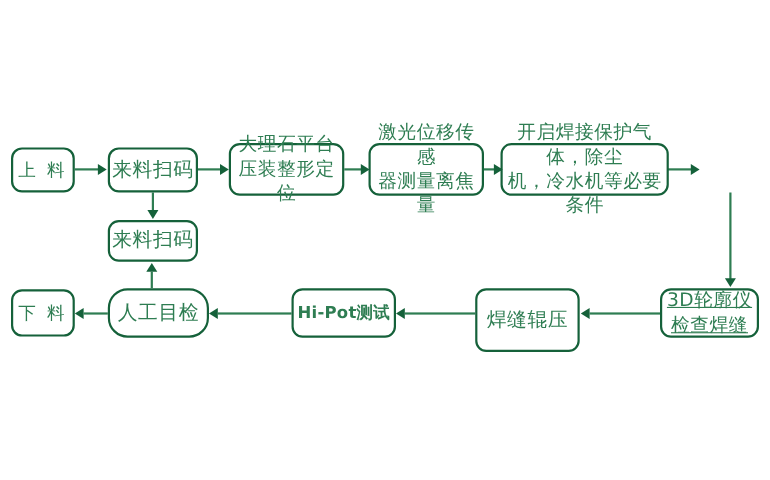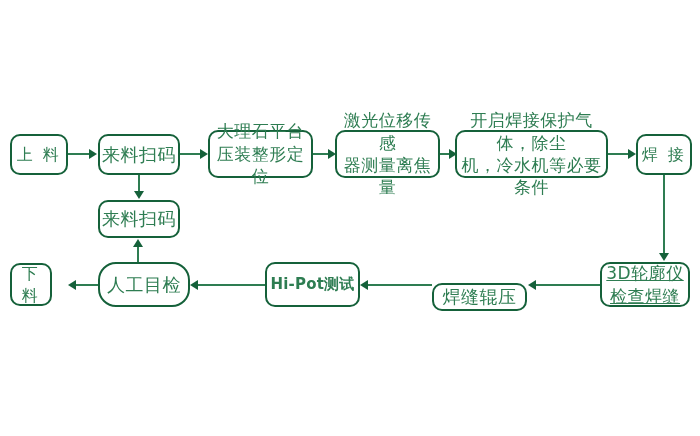--- a/index.html
+++ b/index.html
@@ -97,49 +97,48 @@
 
   <div class="hline" style="left:440px; top:153px; width:17px;"></div>
   <div class="arrow right" style="left:449px; top:149px;"></div>
 
   <div class="node md" style="left:455px; top:130px; width:153px; height:48px;">开启焊接保护气体，除尘
 机，冷水机等必要条件</div>
 
   <div class="hline" style="left:603px; top:153px; width:30px;"></div>
   <div class="arrow right" style="left:628px; top:149px;"></div>
 
-  <div class="node lg" style="left:636px; top:134px; width:56px; height:41px;">焊 接</div>
 
   <div class="vline" style="left:138px; top:175px; width:1.6px; height:18px;"></div>
   <div class="arrow down" style="left:134px; top:191px;"></div>
 
   <div class="node sm" style="left:98px; top:200px; width:82px; height:38px;">来料扫码</div>
 
   <div class="vline" style="left:663px; top:175px; width:1.6px; height:80px;"></div>
   <div class="arrow down" style="left:659px; top:253px;"></div>
 
   <div class="node md" style="left:600px; top:262px; width:90px; height:45px;text-decoration:underline;">3D轮廓仪
 检查焊缝</div>
 
   <div class="hline" style="left:536px; top:284px; width:64px;"></div>
   <div class="arrow left" style="left:528px; top:280px;"></div>
 
-  <div class="node sm" style="left:432px; top:262px; width:95px; height:28px;margin-top:21px;">焊缝辊压</div>
+  <div class="node sm" style="left:432px; top:262px; width:95px; height:58px;">焊缝辊压</div>
 
   <div class="hline" style="left:368px; top:284px; width:64px;"></div>
   <div class="arrow left" style="left:360px; top:280px;"></div>
 
   <div class="node lat" style="left:265px; top:262px; width:95px; height:45px;">Hi-Pot测试</div>
 
   <div class="hline" style="left:198px; top:284px; width:67px;"></div>
   <div class="arrow left" style="left:190px; top:280px;"></div>
 
   <div class="node sm" style="left:98px; top:262px; width:92px; height:45px;border-radius:18px;">人工目检</div>
 
   <div class="hline" style="left:76px; top:284px; width:22px;"></div>
   <div class="arrow left" style="left:68px; top:280px;"></div>
 
-  <div class="node lg" style="left:10px; top:263px; width:42px; height:43px;">下 料</div>
+  <div class="node lg" style="left:10px; top:263px; width:58px; height:43px;">下 料</div>
 
   <div class="vline" style="left:137px; top:247px; width:1.6px; height:15px;"></div>
   <div class="arrow up" style="left:133px; top:239px;"></div>
 
 </div>
 
 </body></html>

